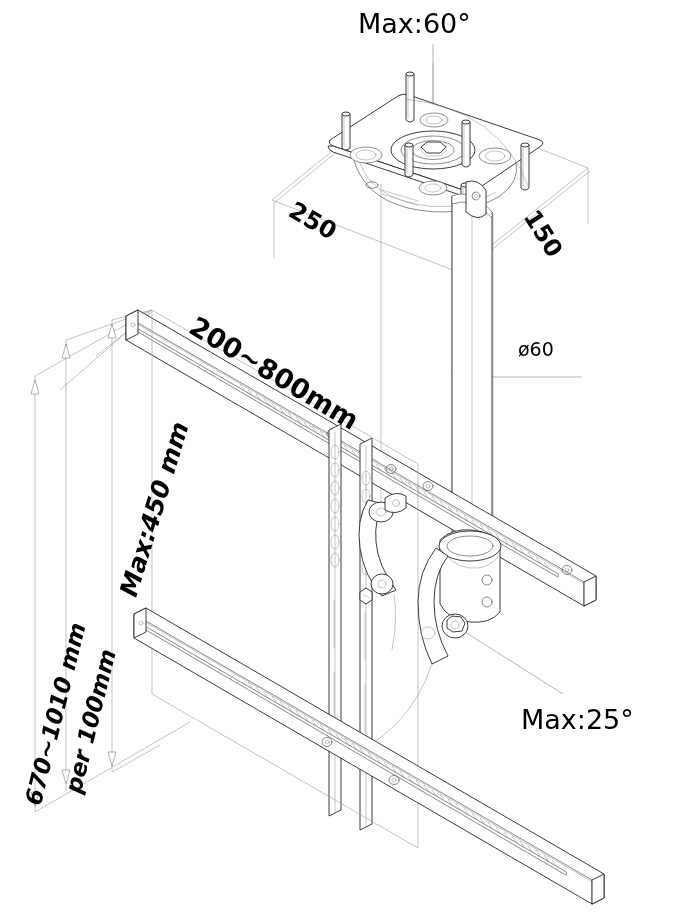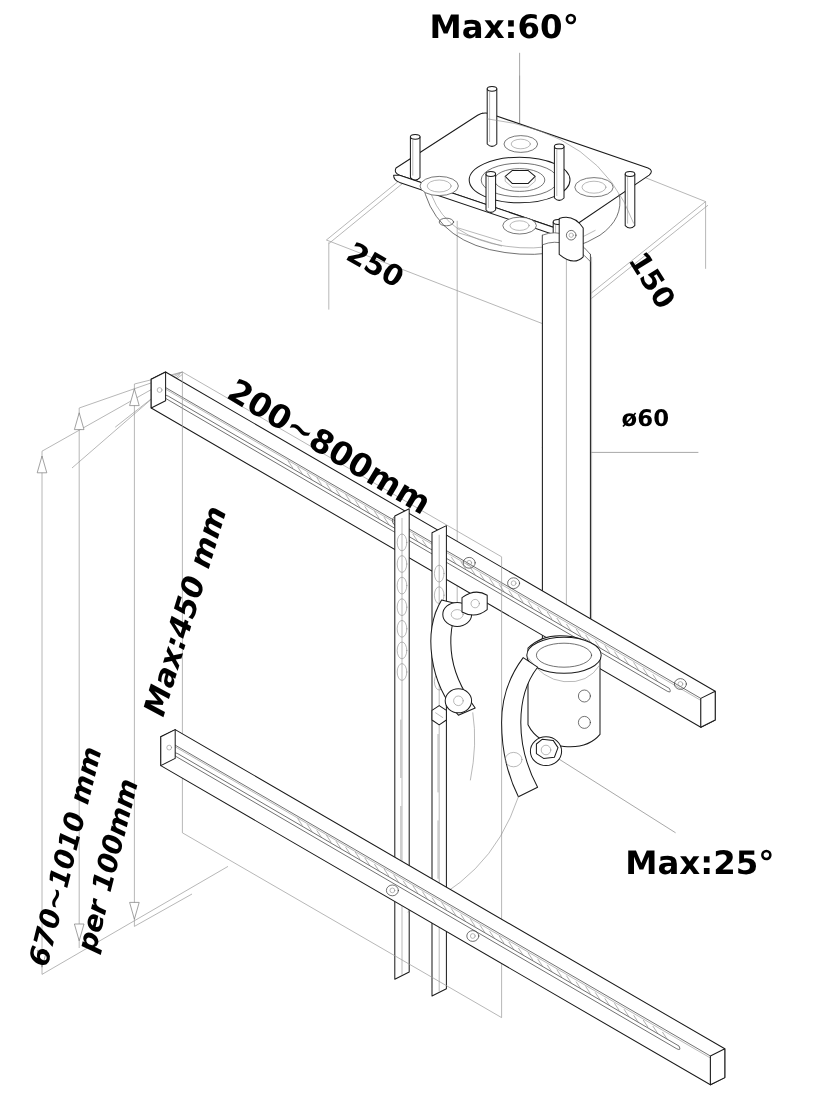--- a/index.html
+++ b/index.html
@@ -37,21 +37,21 @@
   .arrowhd { fill: #ffffff; stroke: #7d7d7d; stroke-width: 0.6; }
 
   
   .lbl {
     position: absolute;
     color: #000000;
     white-space: nowrap;
     font-family: "DejaVu Sans", sans-serif;
     line-height: 1;
   }
-  .lbl-plain { font-weight: 700; }
+  .lbl-plain { font-weight: 400; }
   .lbl-bold  { font-weight: 700; }
   .lbl-italic{ font-style: italic; font-weight: 700; }
 
   #label-max60 {
     left: 358px; top: 10px;
     font-size: 27px;
   }
   #label-max25 {
     left: 521px; top: 706px;
     font-size: 27px;

